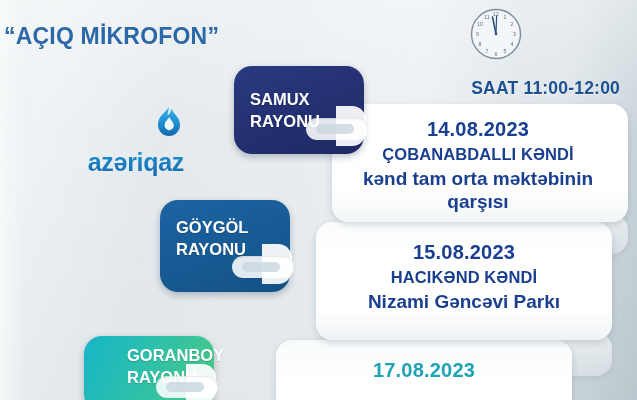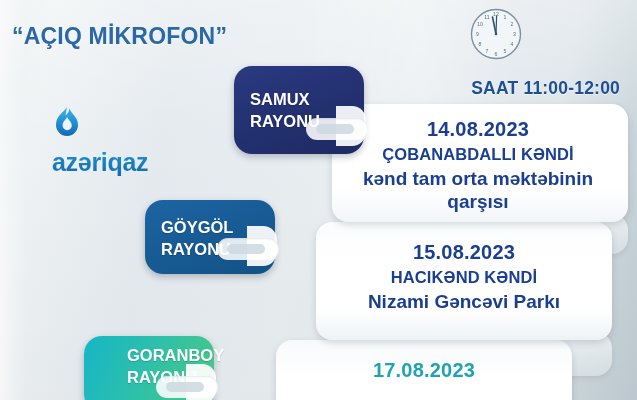--- a/index.html
+++ b/index.html
@@ -40,41 +40,41 @@
         rgba(255,255,255,0.35) 0%,
         rgba(255,255,255,0.00) 35%,
         rgba(0,0,0,0.02) 100%);
     pointer-events: none;
     z-index: 0;
   }
 
   
   .headline {
     position: absolute;
-    left: 12px;
+    left: 4px;
     top: 22px;
     width: 250px;
     z-index: 6;
     color: #2b68a8;
     font-weight: bold;
     font-size: 23px;
     line-height: 1.22;
     letter-spacing: 0.2px;
     text-shadow: 0 1px 0 rgba(255,255,255,0.65);
   }
   .headline .l1 { display: block; text-align: left; white-space: nowrap; }
   .headline .l2 { display: block; text-align: center; padding-right: 34px; }
 
   
   .brand {
     position: absolute;
-    left: 52px;
+    left: 44px;
     top: 106px;
     width: 140px;
-    text-align: left;
+    text-align: right;
     z-index: 6;
   }
   .brand .flame { display: block; margin: 0 auto 4px; }
   .brand .word {
     display: block;
     font-size: 25px;
     font-weight: bold;
     letter-spacing: -0.3px;
     background: linear-gradient(180deg, #1f9ad6 0%, #1565ad 100%);
     -webkit-background-clip: text;
@@ -212,21 +212,21 @@
     height: 40px;
     border-radius: 0 14px 14px 0;
     background: rgba(255,255,255,0.92);
   }
 
   .region.r1 {
     left: 234px; top: 66px; width: 130px; height: 88px;
     background: linear-gradient(160deg, #2a3a80 0%, #233070 55%, #1e2a63 100%);
   }
   .region.r2 {
-    left: 145px; top: 200px; width: 130px; height: 74px;
+    left: 160px; top: 200px; width: 130px; height: 92px;
     background: linear-gradient(160deg, #1c64a2 0%, #175a93 55%, #135184 100%);
   }
   .region.r3 {
     left: 84px; top: 336px; width: 130px; height: 76px;
     background: linear-gradient(115deg, #16b6c8 0%, #2fc0a9 48%, #4cc97f 100%);
   }
   .region.r1 .rlabel { top: 22px; }
   .region.r2 .rlabel { top: 16px; }
   .region.r3 .rlabel { top: 8px; margin-left: 27px; }
 </style>

